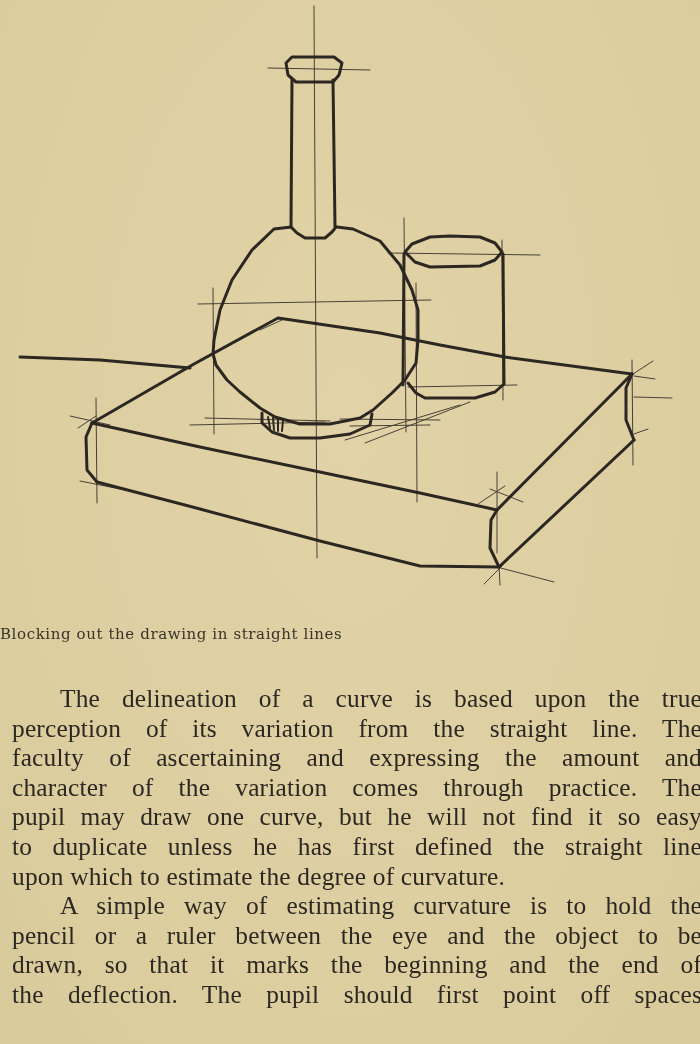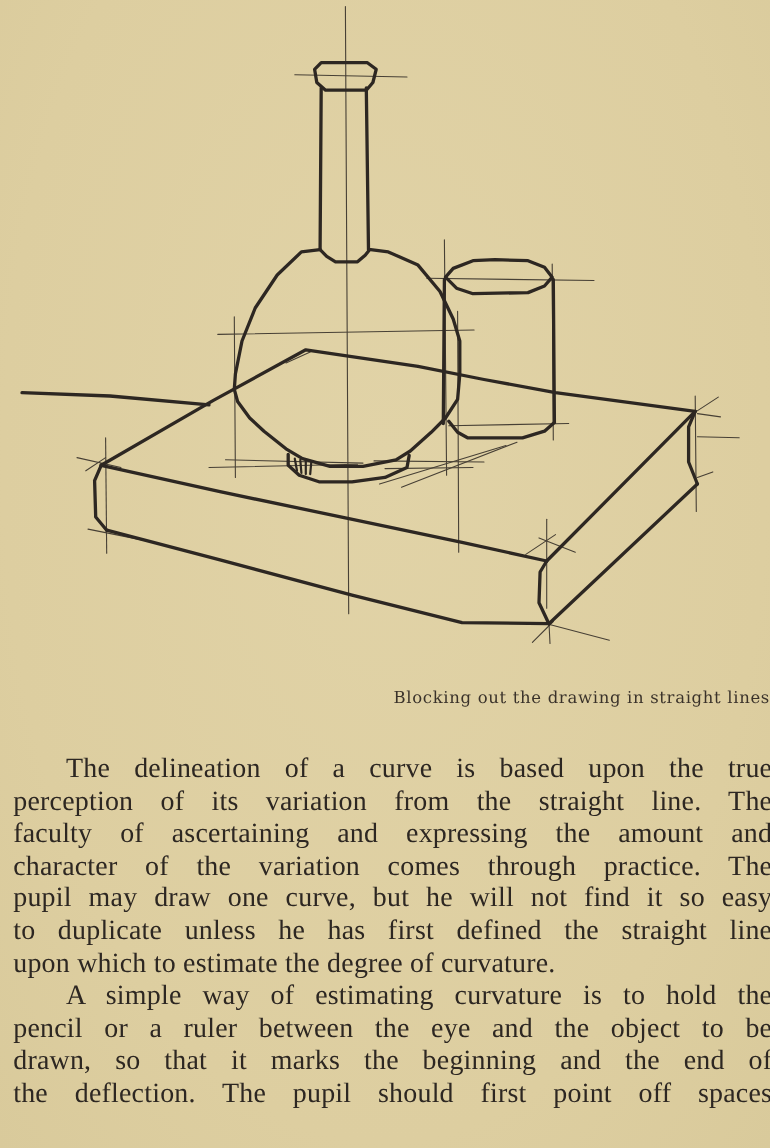--- a/index.html
+++ b/index.html
@@ -29,21 +29,21 @@
     .figure svg {
       width: 700px;
       height: 600px;
       display: block;
     }
     .caption {
       position: absolute;
       top: 625px;
       left: 0;
       width: 700px;
-      text-align: right;
+      text-align: left;
       font-family: "DejaVu Serif", serif;
       font-size: 15px;
       letter-spacing: 0.6px;
       color: #3a322a;
       margin: 0;
     }
     .body-text {
       position: absolute;
       top: 684px;
       left: 12px;

